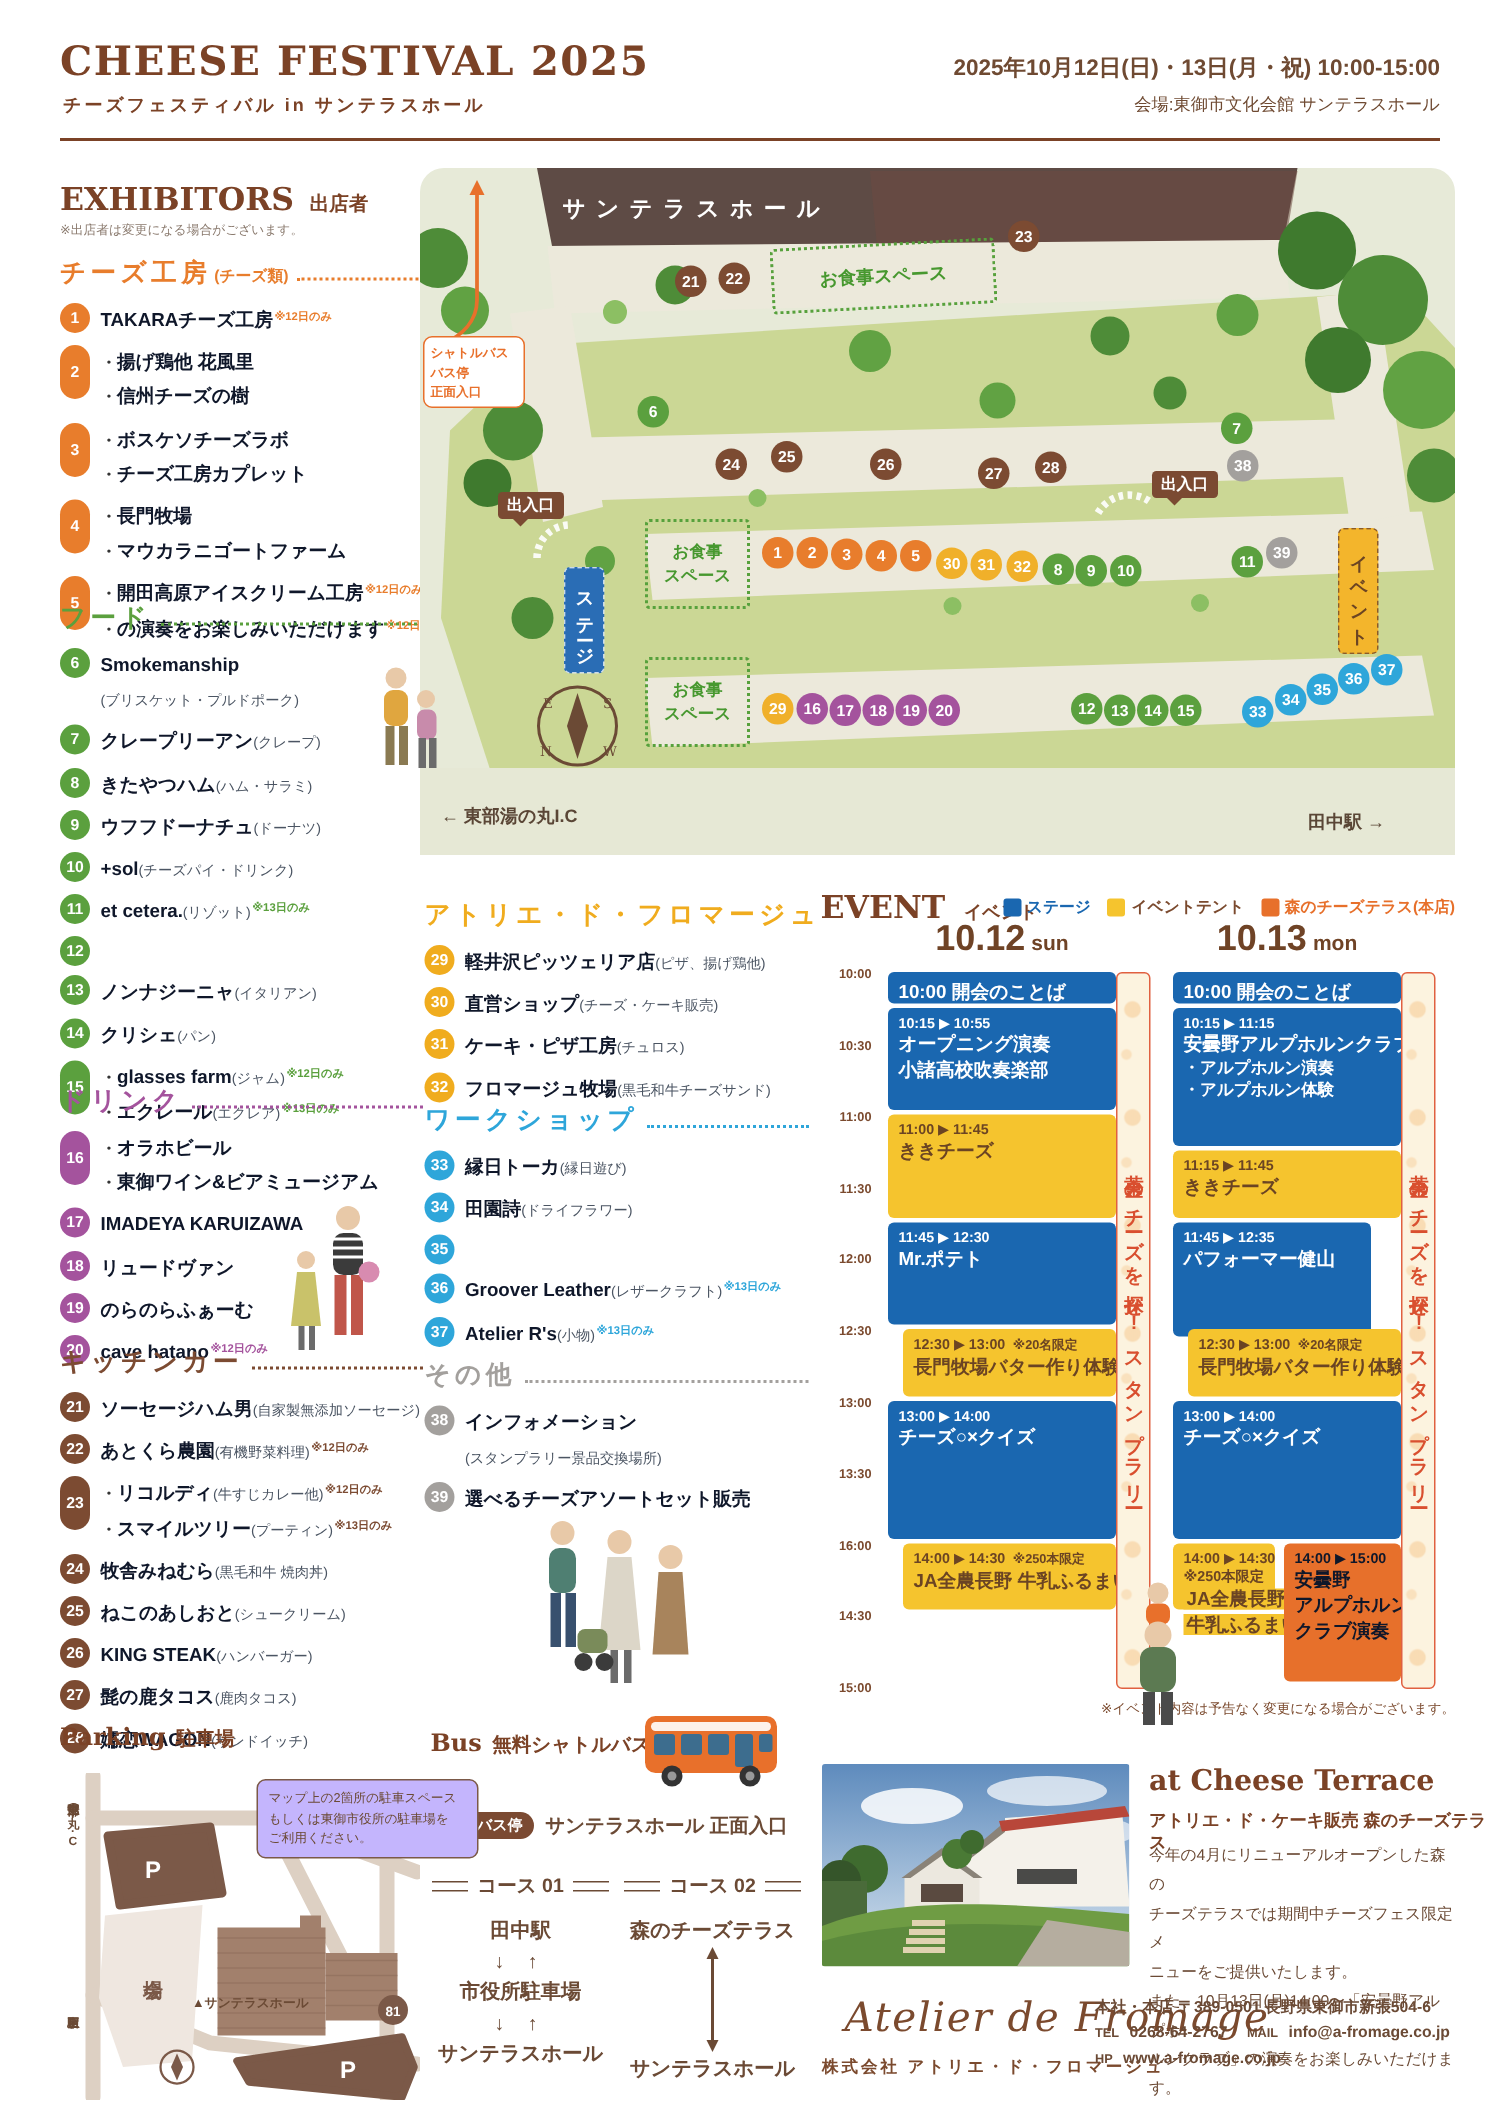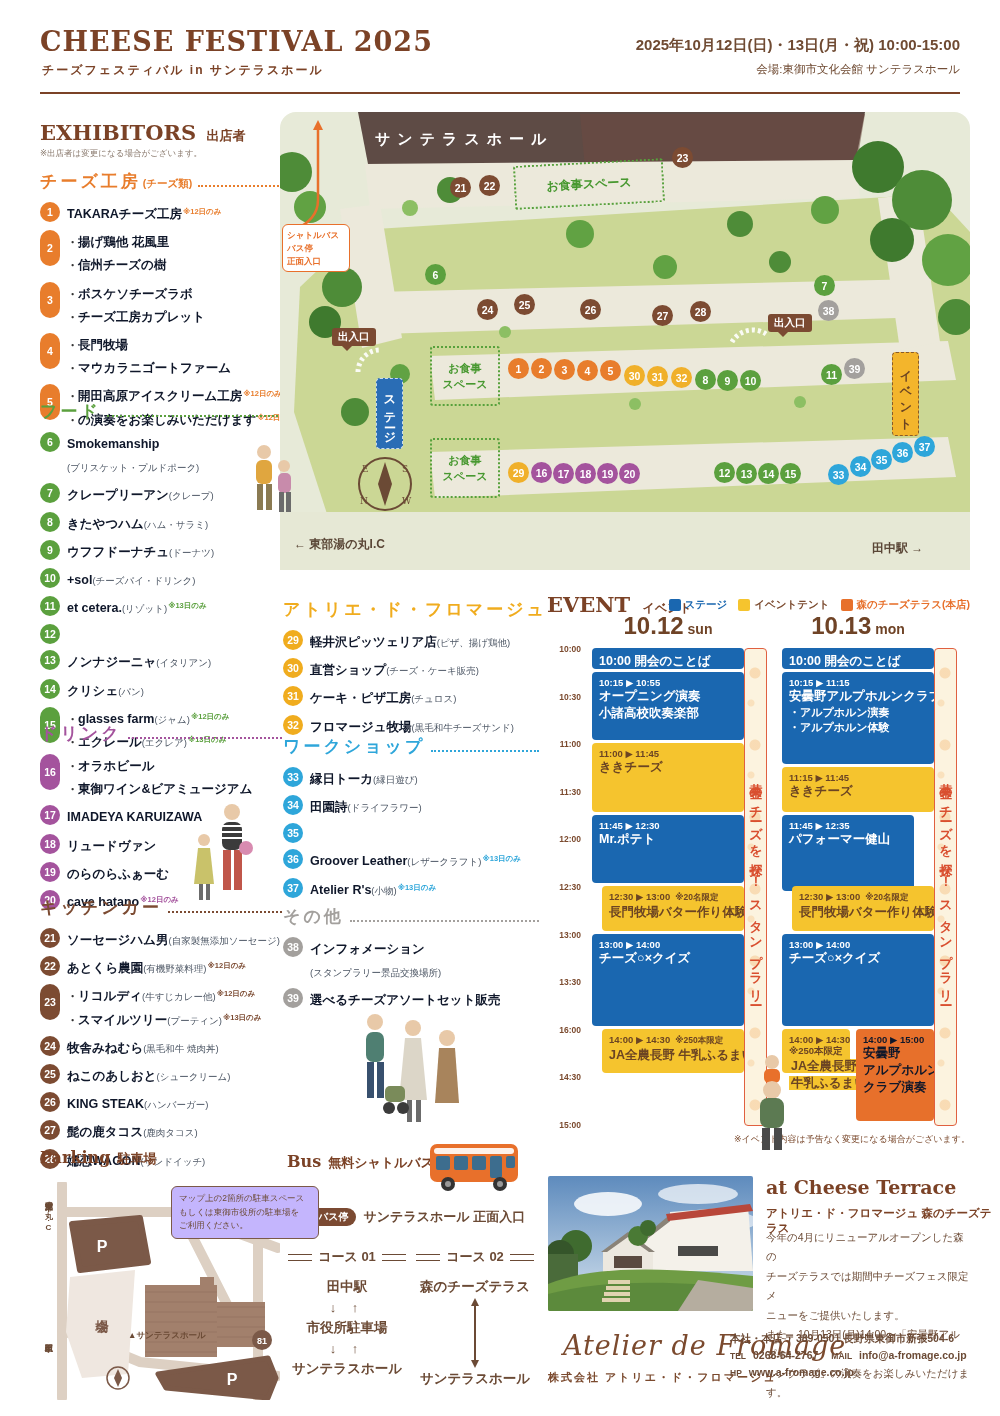--- a/index.html
+++ b/index.html
@@ -788,21 +788,21 @@
           <rect x="60" y="104" width="22" height="4"></rect>
           <rect x="58" y="110" width="24" height="4"></rect>
           <rect x="56" y="116" width="26" height="4"></rect>
           <rect x="54" y="122" width="28" height="4"></rect>
         </g>
       <circle cx="90" cy="60" r="10" fill="#4a7a35"></circle>
         <circle cx="100" cy="52" r="8" fill="#3f6b2f"></circle>
     </svg>
   </div>
   <div class="tr-title serif">at Cheese Terrace</div>
-  <div class="tr-sub">アトリエ・ド・フロマージュ 森のチーズテラス</div>
+  <div class="tr-sub">アトリエ・ド・ケーキ販売 森のチーズテラス</div>
   <div class="tr-body">
       <div>今年の4月にリニューアルオープンした森の</div>
       <div>チーズテラスでは期間中チーズフェス限定メ</div>
       <div>ニューをご提供いたします。</div>
       <div>また、10月13日(月)14:00〜「安曇野アルプホ</div>
       <div>ルンクラブ」の演奏をお楽しみいただけます。</div>
     </div>
 
   <div class="ft-logo serif">Atelier de Fromage</div>
   <div class="ft-company">株式会社 アトリエ・ド・フロマージュ</div>

